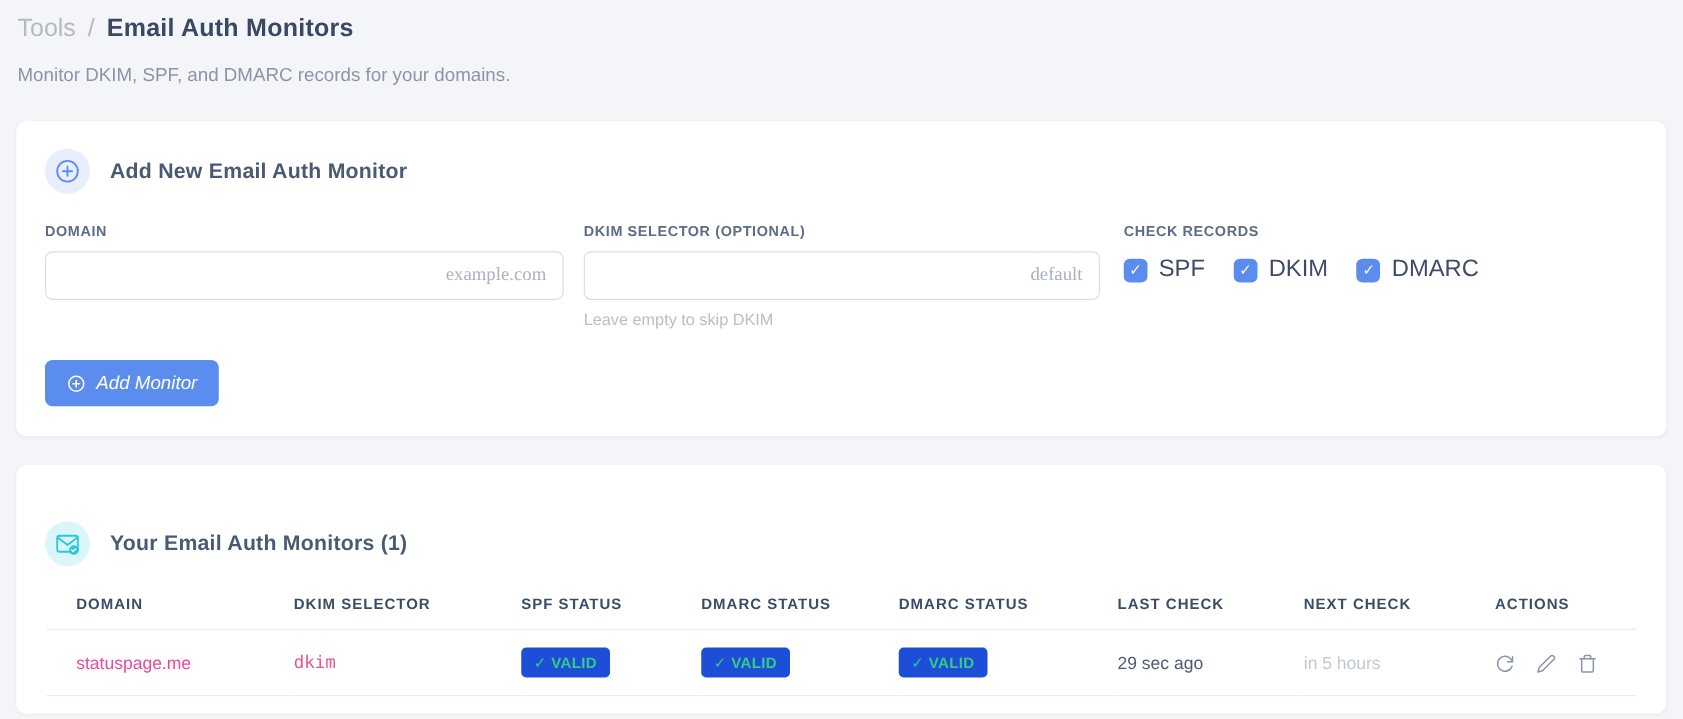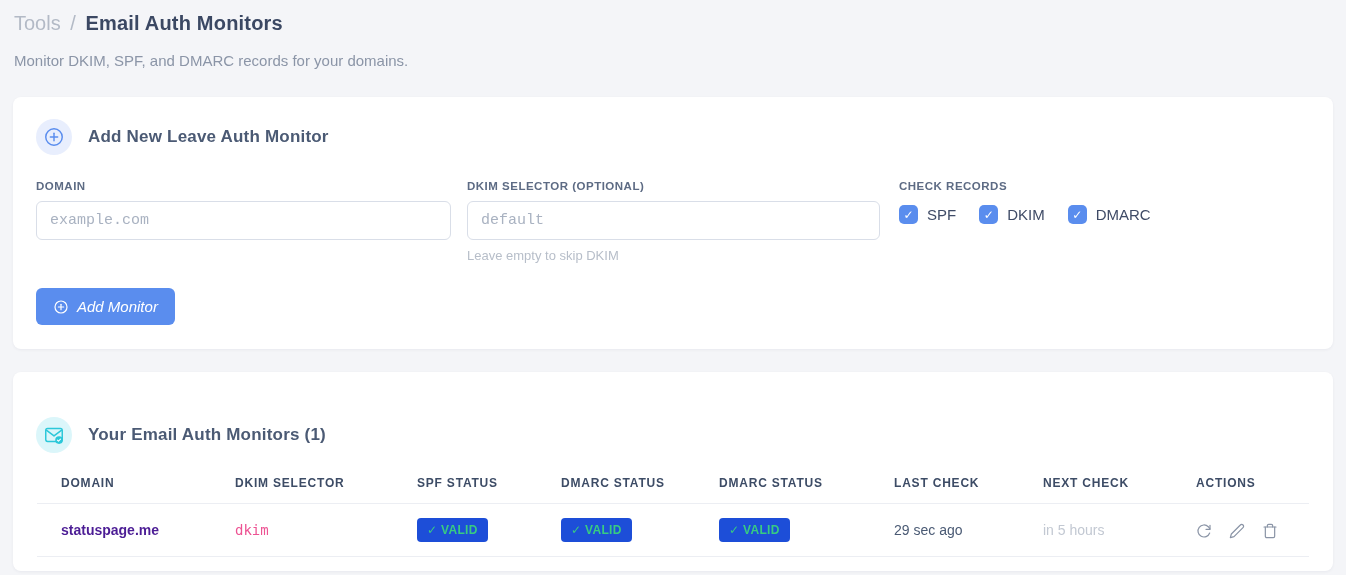--- a/index.html
+++ b/index.html
@@ -44,35 +44,35 @@
   .form-col-1 { width: 415px; margin-right: 16px; }
   .form-col-2 { width: 413px; margin-right: 19px; }
   .field-label {
     font-size: 11.5px; font-weight: 700; color: #5d6b84;
     letter-spacing: .5px; margin-bottom: 9px;
   }
   .text-input {
     width: 100%; height: 39px;
     border: 1px solid #d9dee8; border-radius: 6px;
     padding: 0 13px; font-size: 15px; color: #404040;
-    font-family: Liberation Mono, monospace;
-    background: #fff; outline: none;
+    font-family: Liberation Serif, serif;
+    background: #fff; outline: none; text-align: right;
   }
   .text-input::placeholder { color: #a9b2c1; }
   .field-hint { margin-top: 8px; font-size: 13px; color: #b7bec9; }
 
   .check-group { display: flex; align-items: center; margin-top: 13px; }
   .check-item { display: flex; align-items: center; margin-right: 23px; cursor: pointer; }
   .checkbox {
     width: 19px; height: 19px; border-radius: 5px;
     background: #5a8dee; color: #fff;
     display: flex; align-items: center; justify-content: center;
     font-size: 12px; font-weight: 700; margin-right: 9px;
   }
-  .check-label { font-size: 15px; color: #3f4b66; }
+  .check-label { font-size: 19px; color: #3f4b66; }
 
   .primary-btn {
     margin-top: 25px;
     display: inline-flex; align-items: center; gap: 8px;
     background: #5a8dee; color: #ffffff;
     border: none; border-radius: 6px;
     padding: 0 17px; height: 37px;
     font-size: 15px; font-family: "Liberation Sans", "DejaVu Sans", sans-serif;
     cursor: pointer;
     font-style: italic;
@@ -89,21 +89,21 @@
     color: #3d4c66; letter-spacing: .8px;
     padding: 6px 0 13px 0;
     border-bottom: 1px solid #eceef3;
   }
   .monitor-table td {
     padding: 14px 0; vertical-align: middle;
     border-bottom: 1px solid #eceef3;
     font-size: 14px;
   }
   .monitor-table th:first-child, .monitor-table td:first-child { padding-left: 24px; }
-  .cell-domain { font-size: 15px; font-weight: 700; color: #4c1d95; margin-top: 19px; }
+  .cell-domain { font-size: 15px; font-weight: 400; color: #ec4899; margin-top: 19px; }
   .cell-selector { font-family: "DejaVu Sans Mono", "Liberation Mono", monospace; font-size: 13.5px; color: #ed5393; }
   .badge-valid {
     display: inline-block; background: #1d4ed8; color: #38cb82;
     font-size: 12px; font-weight: 600; letter-spacing: .3px;
     border-radius: 4px; padding: 5px 10px;
   }
   .cell-lastcheck { color: #4a5a74; }
   .cell-nextcheck { color: #c2c8d2; }
   .actions-cell { white-space: nowrap; }
   .action-btn {
@@ -126,21 +126,21 @@
 
   <div class="card card-1">
     <div class="card-header">
       <span class="icon-bubble bubble-blue">
         <svg width="22" height="22" viewBox="0 0 24 24" fill="none" stroke="#5a8dee" stroke-width="1.6" stroke-linecap="round">
           <circle cx="12" cy="12" r="9"></circle>
           <line x1="12" y1="8" x2="12" y2="16"></line>
           <line x1="8" y1="12" x2="16" y2="12"></line>
         </svg>
       </span>
-      <span class="card-title">Add New Leave Auth Monitor</span>
+      <span class="card-title">Add New Email Auth Monitor</span>
     </div>
 
     <div class="form-row">
       <div class="form-col-1">
         <div class="field-label">DOMAIN</div>
         <input class="text-input" type="text" placeholder="example.com" style="">
       </div>
 
       <div class="form-col-2">
         <div class="field-label">DKIM SELECTOR (OPTIONAL)</div>

